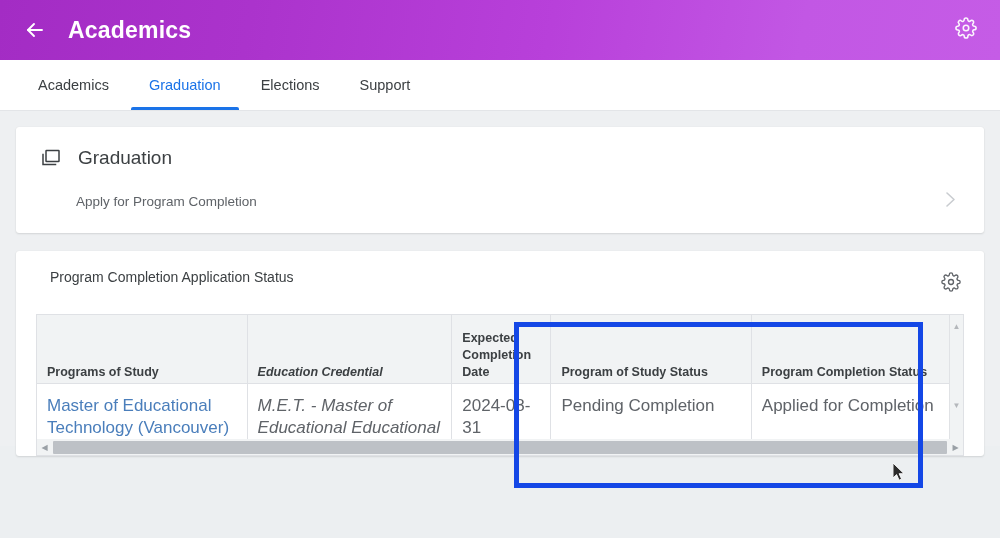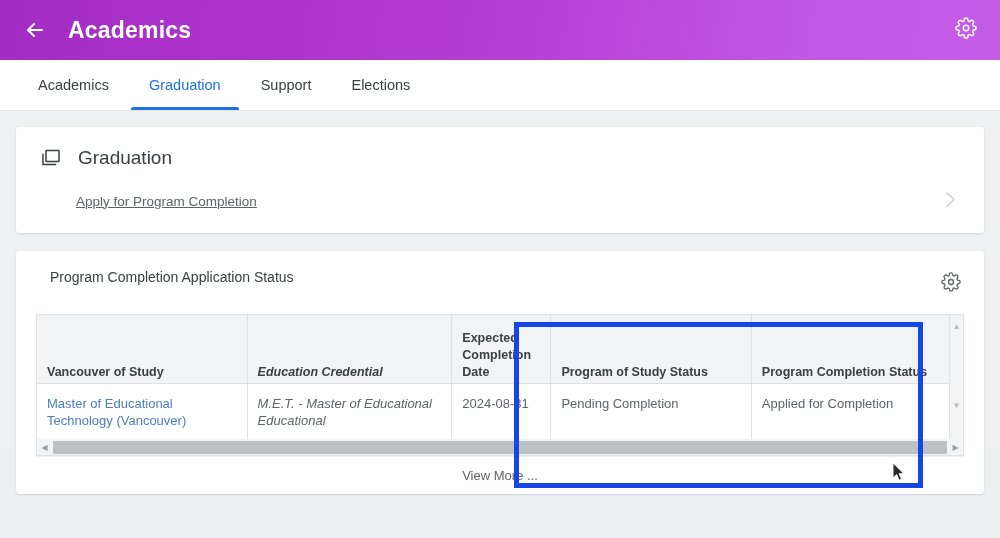--- a/index.html
+++ b/index.html
@@ -84,21 +84,21 @@
   .grad-card { padding: 18px 22px 22px 22px; position: relative; margin-bottom: 18px; }
   .grad-head { display: flex; align-items: center; gap: 14px; }
   .grad-icon { width: 26px; height: 26px; display:flex; align-items:center; justify-content:center; }
   .grad-title { font-size: 19px; color: #3c4043; font-weight: 400; }
   .grad-row {
     margin-top: 20px;
     display: flex;
     align-items: center;
     cursor: pointer;
   }
-  .grad-row-label { font-size: 13.5px; color: #5f6368; padding-left: 38px; text-decoration: underline; }
+  .grad-row-label { font-size: 13.5px; color: #5f6368; padding-left: 38px; }
   .grad-row-spacer { flex: 1 1 auto; }
   .chevron-right { color: #c9ccd0; font-size: 17px; line-height: 1; padding-right: 6px; }
 
   
   .status-card { padding: 18px 20px 0 20px; position: relative; }
   .status-head { display: flex; align-items: flex-start; }
   .status-title { font-size: 14px; color: #3c4043; font-weight: 400; padding-left: 14px; }
   .status-head-spacer { flex: 1 1 auto; }
   .status-gear { width: 26px; height: 26px; display:flex; align-items:center; justify-content:center; cursor:pointer; margin-top:2px; }
 
@@ -122,21 +122,21 @@
     font-size: 12.5px;
     font-weight: bold;
     color: #3c4043;
     padding: 8px 10px 2px 10px;
     border-right: 1px solid #dfe1e5;
     border-bottom: 1px solid #dfe1e5;
     height: 68px;
     line-height: 1.35;
   }
   table.grid td {
-    font-size: 13px;
+    font-size: 17px;
     color: #5f6368;
     padding: 11px 10px 10px 10px;
     border-right: 1px solid #dfe1e5;
     vertical-align: top;
     line-height: 1.35;
     height: 56px;
     background: #fff;
   }
   table.grid td.link a { color: #4a7ebb; text-decoration: none; cursor: pointer; }
   .c1 { width: 195px; } .c2 { width: 190px; font-style: italic; } .c3 { width: 92px; }
@@ -239,24 +239,24 @@
   </div>
 
   <div class="tabbar">
     <div class="tab">
         <span>Academics</span>
       </div>
     <div class="tab active">
         <span>Graduation</span>
       </div>
     <div class="tab">
+        <span>Elections</span>
+      </div>
+    <div class="tab">
         <span>Support</span>
-      </div>
-    <div class="tab">
-        <span>Elections</span>
       </div>
   </div>
 
   <div class="page">
 
     <div class="card grad-card">
       <div class="grad-head">
         <span class="grad-icon">
           <svg width="24" height="24" viewBox="0 0 24 24" fill="none" stroke="#3c4043" stroke-width="1.5">
             <rect x="7" y="4.5" width="13" height="11" rx="0.5"></rect>
@@ -287,21 +287,21 @@
               <path d="M19.4 15a1.65 1.65 0 0 0 .33 1.82l.06.06a2 2 0 1 1-2.83 2.83l-.06-.06a1.65 1.65 0 0 0-1.82-.33 1.65 1.65 0 0 0-1 1.51V21a2 2 0 1 1-4 0v-.09A1.65 1.65 0 0 0 9 19.4a1.65 1.65 0 0 0-1.82.33l-.06.06a2 2 0 1 1-2.83-2.83l.06-.06a1.65 1.65 0 0 0 .33-1.82 1.65 1.65 0 0 0-1.51-1H3a2 2 0 1 1 0-4h.09A1.65 1.65 0 0 0 4.6 9a1.65 1.65 0 0 0-.33-1.82l-.06-.06a2 2 0 1 1 2.83-2.83l.06.06A1.65 1.65 0 0 0 9 4.6a1.65 1.65 0 0 0 1-1.51V3a2 2 0 1 1 4 0v.09a1.65 1.65 0 0 0 1 1.51 1.65 1.65 0 0 0 1.82-.33l.06-.06a2 2 0 1 1 2.83 2.83l-.06.06a1.65 1.65 0 0 0-.33 1.82V9a1.65 1.65 0 0 0 1.51 1H21a2 2 0 1 1 0 4h-.09a1.65 1.65 0 0 0-1.51 1z"></path>
             </svg>
           </span>
         </span>
       </div>
 
       <div class="table-wrap">
         <table class="grid">
           <thead>
             <tr>
-              <th class="c1">Vancouver of Study</th>
+              <th class="c1">Programs of Study</th>
               <th class="c2">Education Credential</th>
               <th class="c3">Expected Completion Date</th>
               <th class="c4">Program of Study Status</th>
               <th class="c5">Program Completion Status</th>
             </tr>
           </thead>
           <tbody>
             <tr>
               <td class="c1 link">
                 <a href="#">Master of Educational Technology (Vancouver)</a>
@@ -320,23 +320,20 @@
           <div class="arrow down">▼</div>
         </div>
       </div>
 
       <div class="hscroll">
         <div class="harrow">◀</div>
         <div class="hthumb"></div>
         <div class="harrow">▶</div>
       </div>
 
-      <div class="view-more">
-        <span>View More ...</span>
-      </div>
     </div>
   </div>
 
   <div class="highlight-box" style="left:514px; top:322px; width:409px; height:166px;"></div>
 
   <div class="cursor" style="left:893px; top:463px;">
     <svg width="13" height="19" viewBox="0 0 13 19">
       <polygon points="0,0 0,15 3.6,11.6 6.1,17.2 8.6,16.1 6.1,10.7 11,10.7" fill="#2b2b2b" stroke="#ffffff" stroke-width="0.9"></polygon>
     </svg>
   </div>

